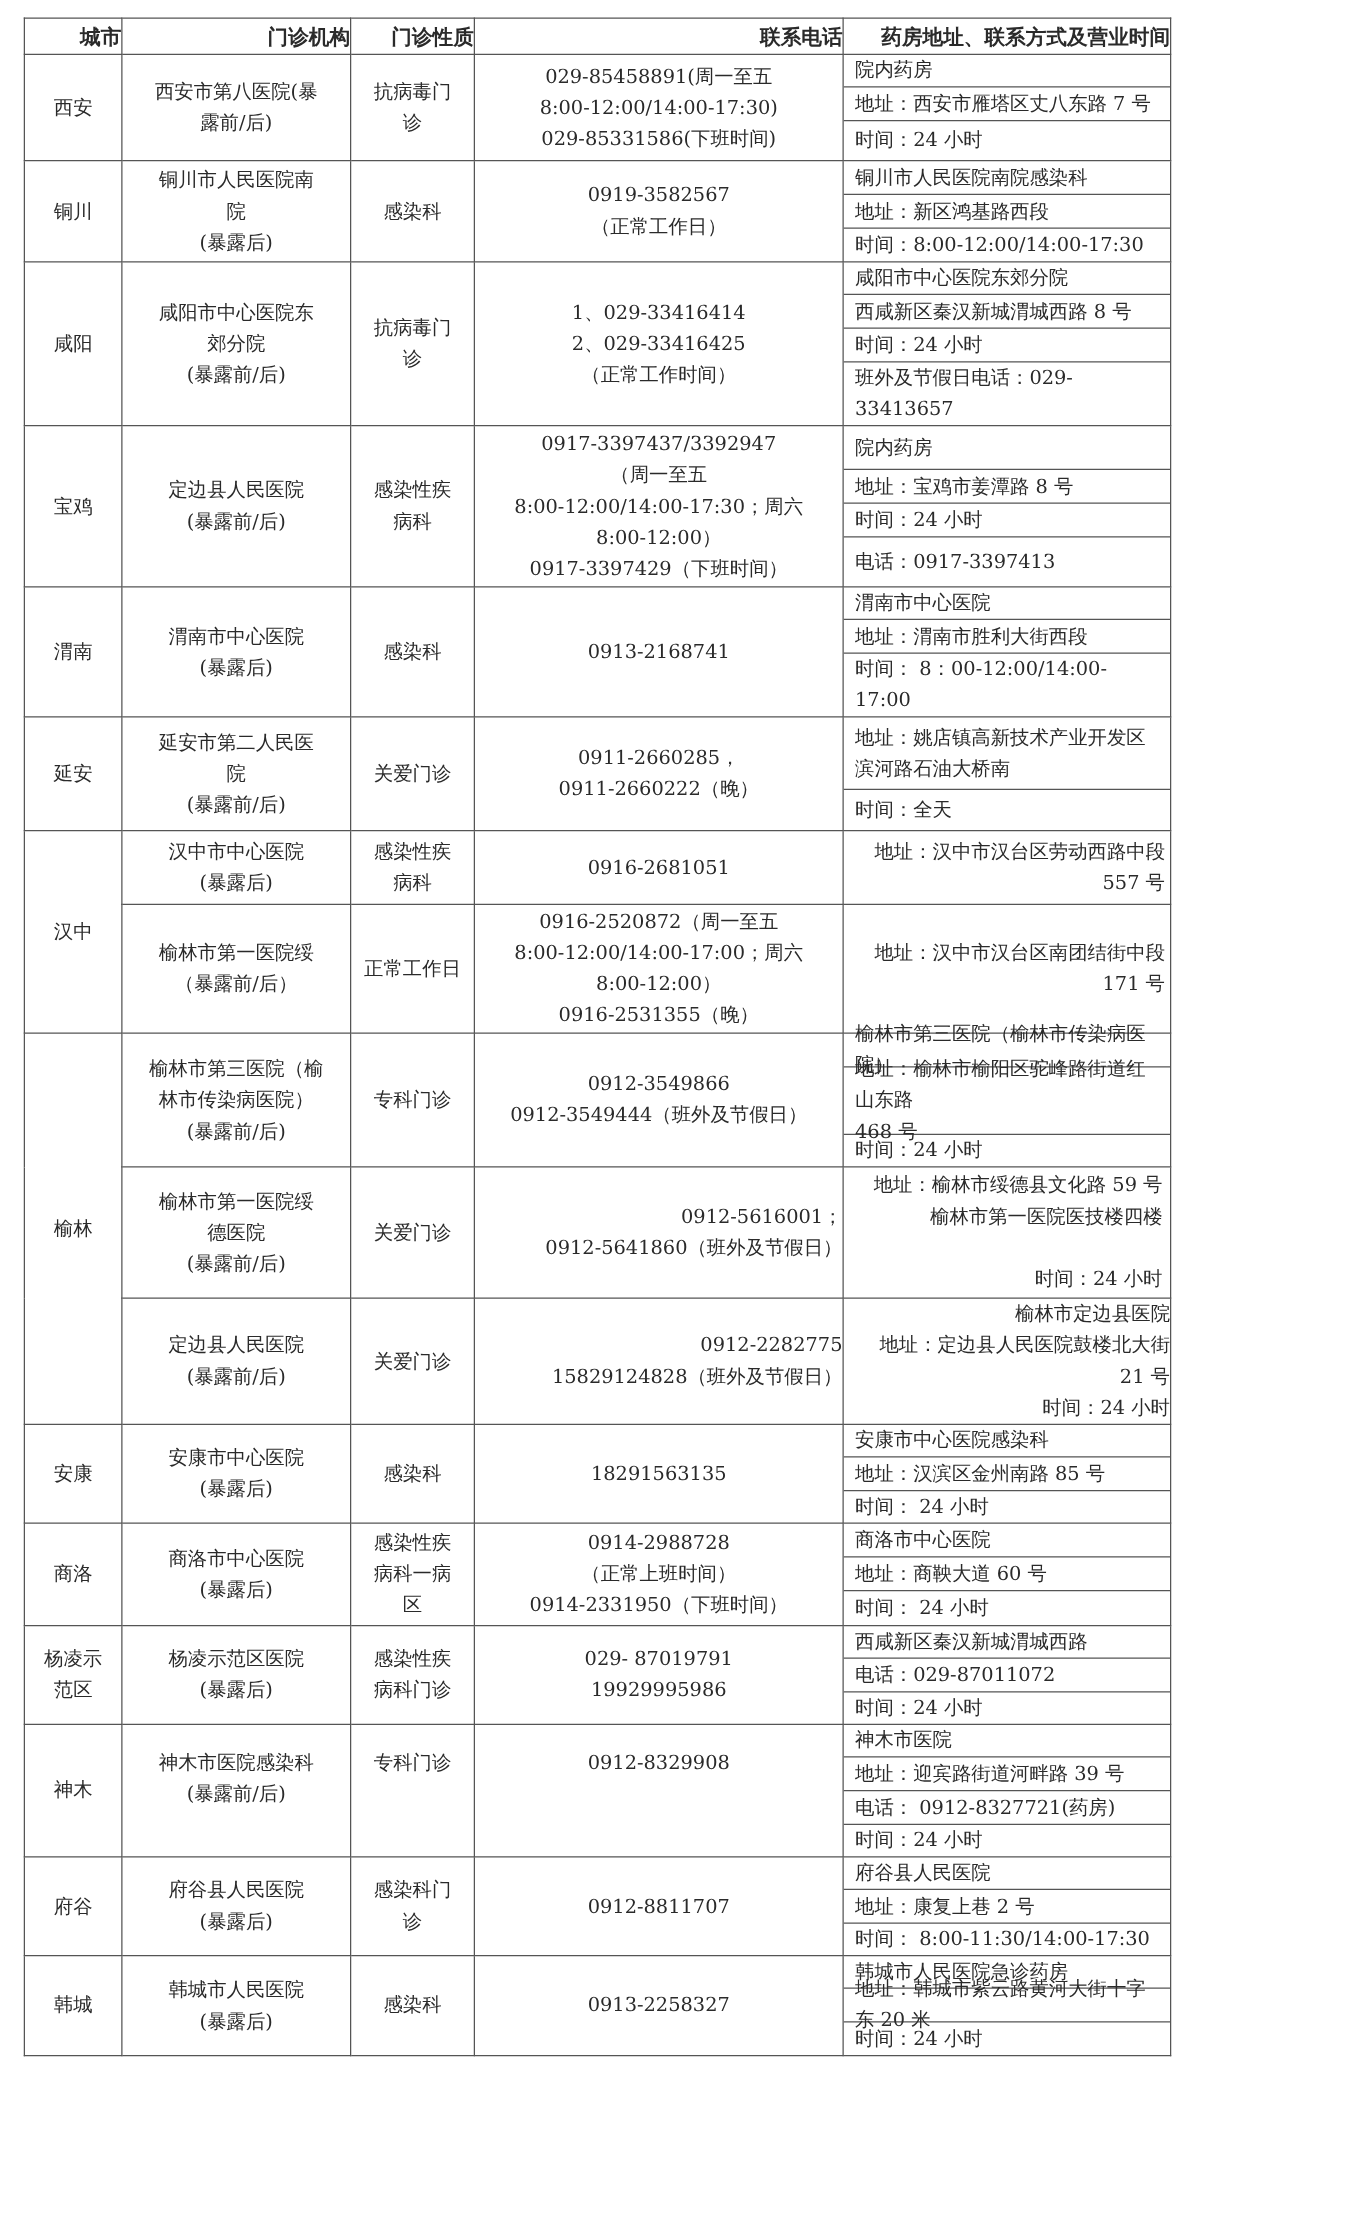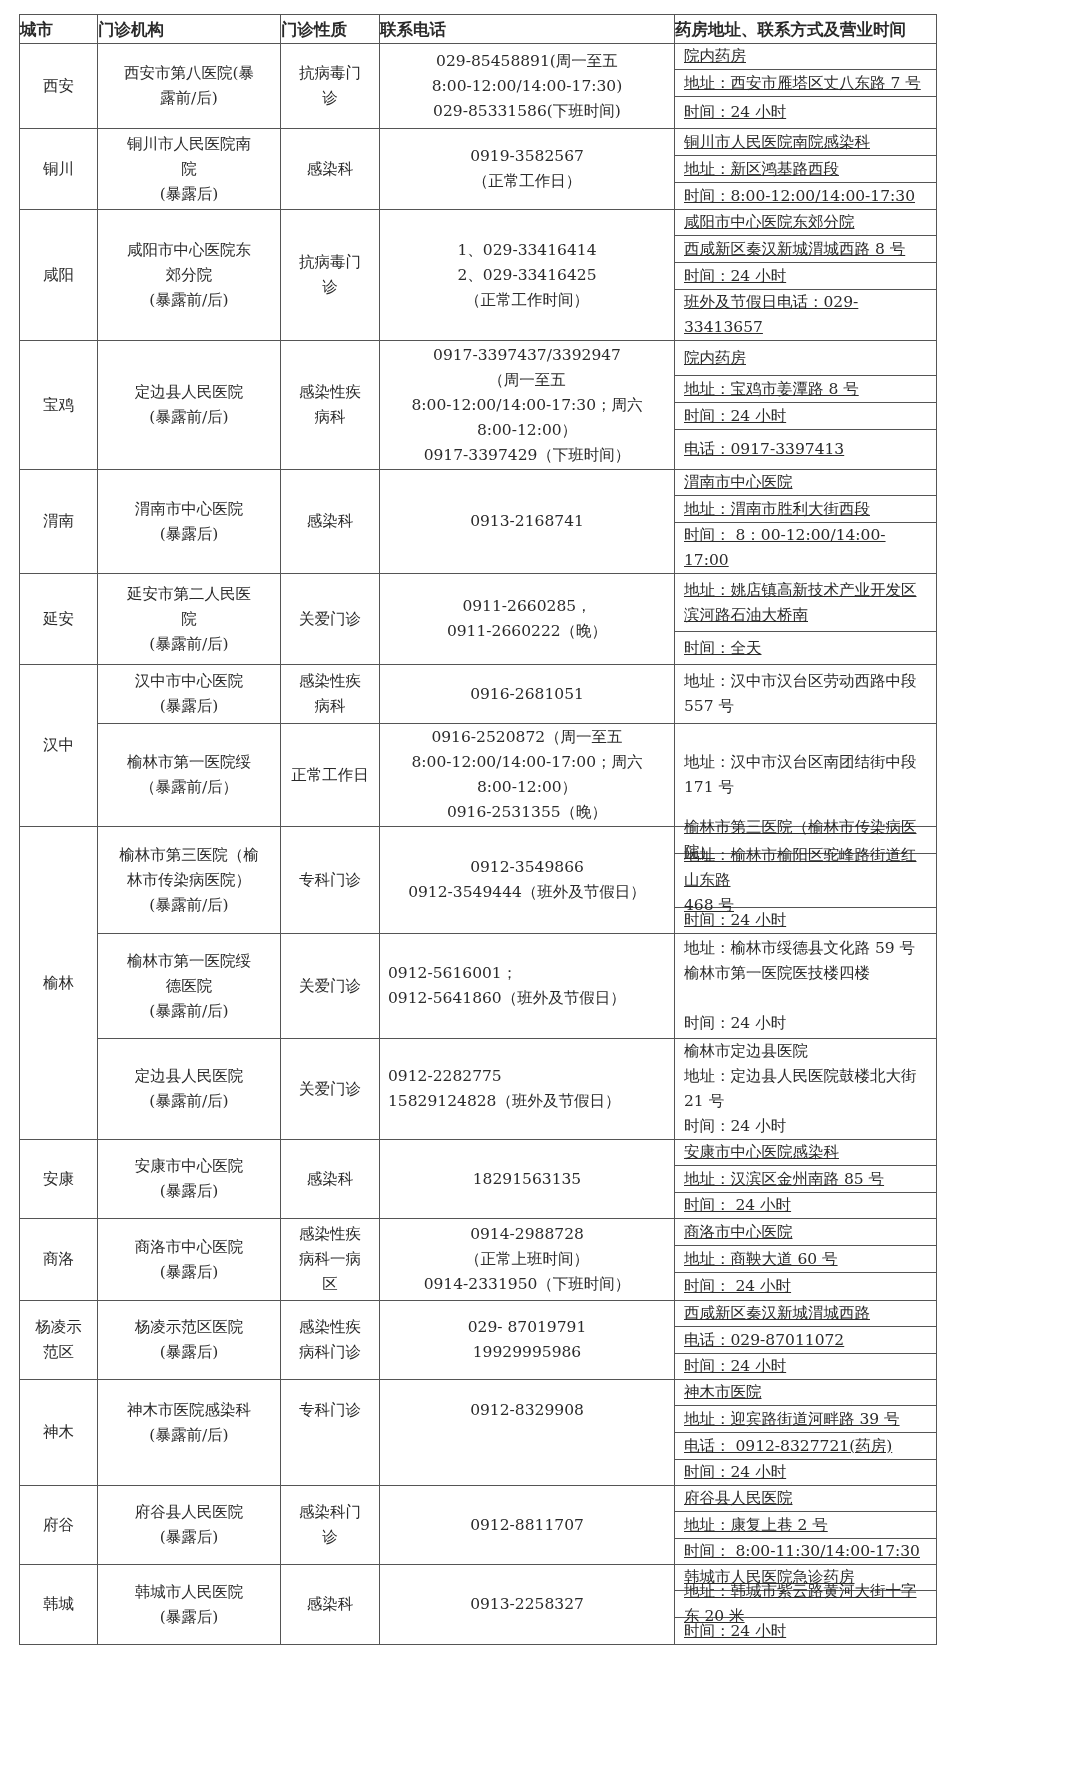--- a/index.html
+++ b/index.html
@@ -7,28 +7,28 @@
          font-family: "DejaVu Serif", "Liberation Serif", serif; color: #2a2a2a; }
   table.main {
     position: absolute; left: 19px; top: 14px; width: 917px;
     border-collapse: collapse; table-layout: fixed;
     border: 1.5px solid #555;
   }
   table.main td, table.main th {
     border: 1.3px solid #555; padding: 0; vertical-align: middle;
     font-size: 15.5px; line-height: 25px;
   }
-  table.main th { font-weight: bold; font-size: 16.5px; height: 28px; text-align: left; }
+  table.main th { font-weight: bold; font-size: 16.5px; height: 28px; text-align: right; }
   .c { text-align: center; }
-  .l { text-align: left; }
+  .l { text-align: right; }
   .pad { padding: 0 4px !important; }
   .ml { white-space: pre-line; }
   .phr { padding: 0; }
   .ph { display: flex; flex-direction: column; height: 100%; }
-  .ph-line { border-bottom: 1.3px solid #555; padding: 0 9px; display: flex; align-items: center; white-space: pre-line; line-height: 25px; text-decoration: underline; }
+  .ph-line { border-bottom: 1.3px solid #555; padding: 0 9px; display: flex; align-items: center; white-space: pre-line; line-height: 25px; }
   .ph-line:last-child { border-bottom: none; }
 </style>
 </head>
 <body>
 
 <table class="main">
   <colgroup>
     <col style="width:78px">
       <col style="width:183px">
       <col style="width:99px">

